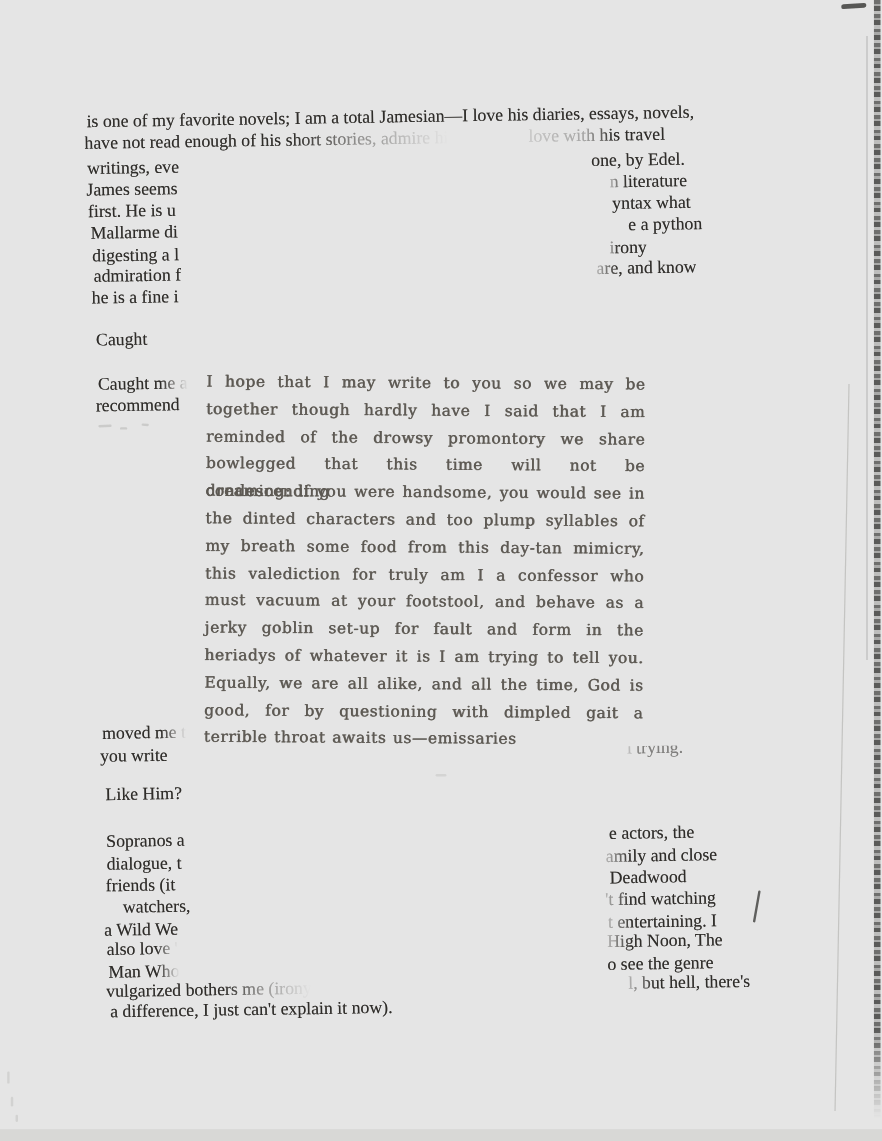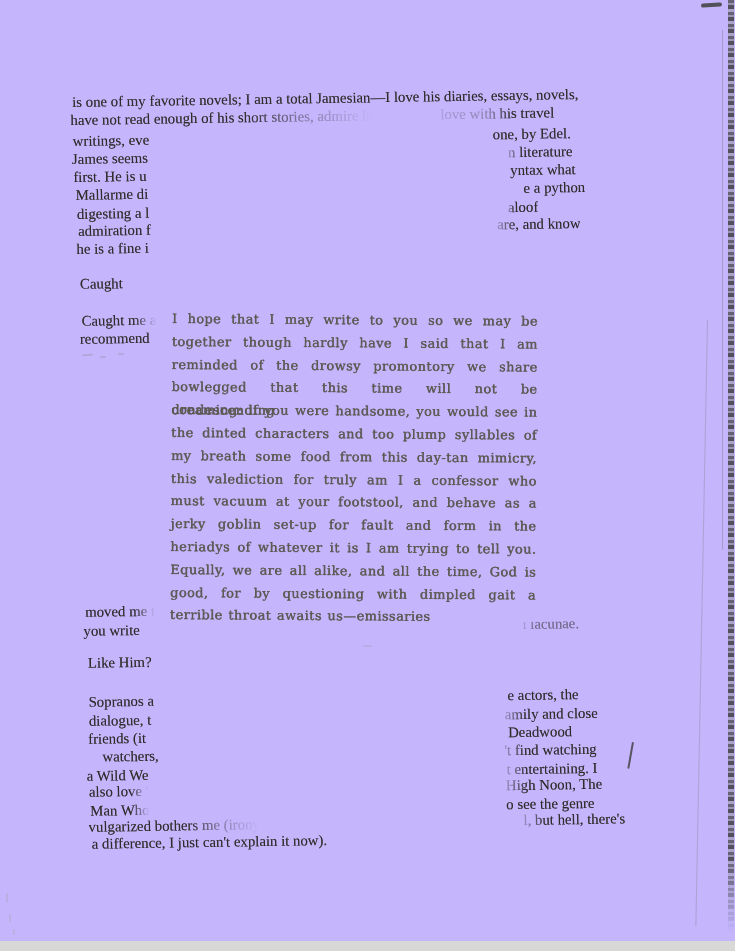--- a/index.html
+++ b/index.html
@@ -1,21 +1,21 @@
 <!DOCTYPE html>
 <html><head>
 <meta charset="utf-8">
 <style>
   html,body{margin:0;padding:0;}
   body{
     width:735px;height:951px;overflow:hidden;position:relative;
     background:#fbfbfa;
     font-family:"Liberation Serif", serif;
   }
-  .page{position:absolute;inset:0;background:#c4b5fd;}
+  .page{position:absolute;inset:0;background:#e5e5e5;}
 
   
   .letter-layer{
     position:absolute;left:70px;top:94px;width:640px;height:800px;
     transform:rotate(-0.9deg);transform-origin:0 0;
     font-size:14.8px;color:#2f2d2a;
     text-shadow:0 0 .3px rgba(47,45,42,.55);
   }
   .lrow{position:absolute;left:0;width:640px;height:18px;white-space:nowrap;}
   .lfrag{position:absolute;top:0;white-space:nowrap;}
@@ -101,21 +101,21 @@
     <div class="lrow" style="top:75px">
         <span class="lfrag" style="left:2px">first. He is u</span>
         <span class="lfrag" style="left:439px">yntax what</span>
       </div>
     <div class="lrow" style="top:93px">
         <span class="lfrag" style="left:4px">Mallarme di</span>
         <span class="lfrag" style="left:452px">e a python</span>
       </div>
     <div class="lrow" style="top:112px">
         <span class="lfrag" style="left:5px">digesting a l</span>
-        <span class="lfrag m-head" style="left:436px">aloof</span>
+        <span class="lfrag m-head" style="left:436px">irony</span>
       </div>
     <div class="lrow" style="top:129px">
         <span class="lfrag" style="left:6px">admiration f</span>
         <span class="lfrag m-head" style="left:425px">are, and know</span>
       </div>
     <div class="lrow" style="top:147px">
         <span class="lfrag" style="left:4px">he is a fine i</span>
       </div>
 
     <div class="lrow" style="top:182px">
@@ -127,21 +127,21 @@
       </div>
     <div class="lrow" style="top:237px">
         <span class="lfrag" style="left:6px">recommend</span>
       </div>
 
     <div class="lrow" style="top:510px">
         <span class="lfrag m-tail" style="left:7px">moved me t</span>
       </div>
     <div class="lrow" style="top:529px">
         <span class="lfrag" style="left:5px">you write</span>
-        <span class="lfrag m-head cut-top" style="left:444px">l lacunae.</span>
+        <span class="lfrag m-head cut-top" style="left:444px">l trying.</span>
       </div>
 
     <div class="lrow" style="top:561px">
         <span class="lfrag" style="left:9px">Like Him?</span>
       </div>
 
     <div class="lrow" style="top:600px">
         <span class="lfrag" style="left:9px">Sopranos a</span>
         <span class="lfrag" style="left:428px">e actors, the</span>
       </div>

